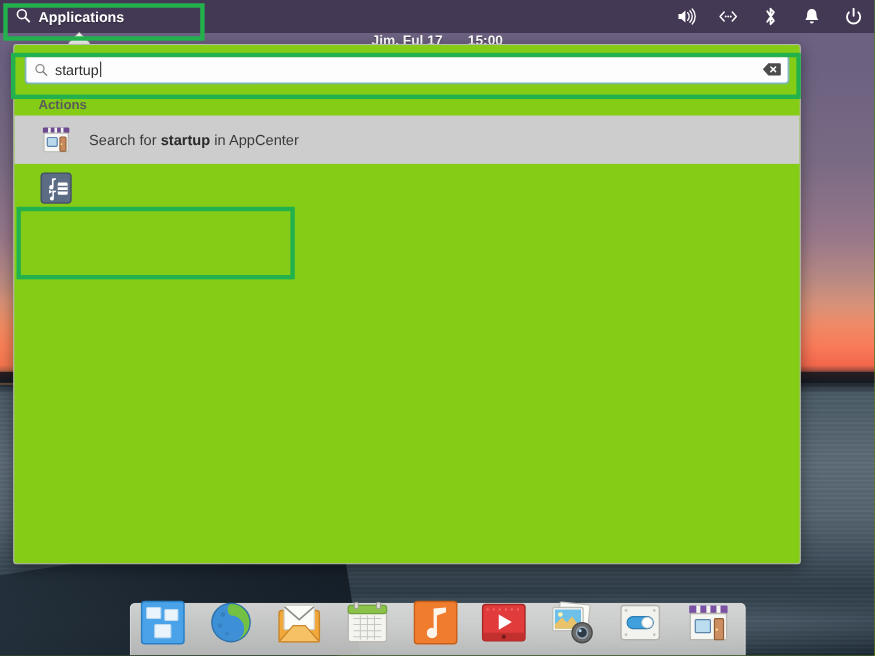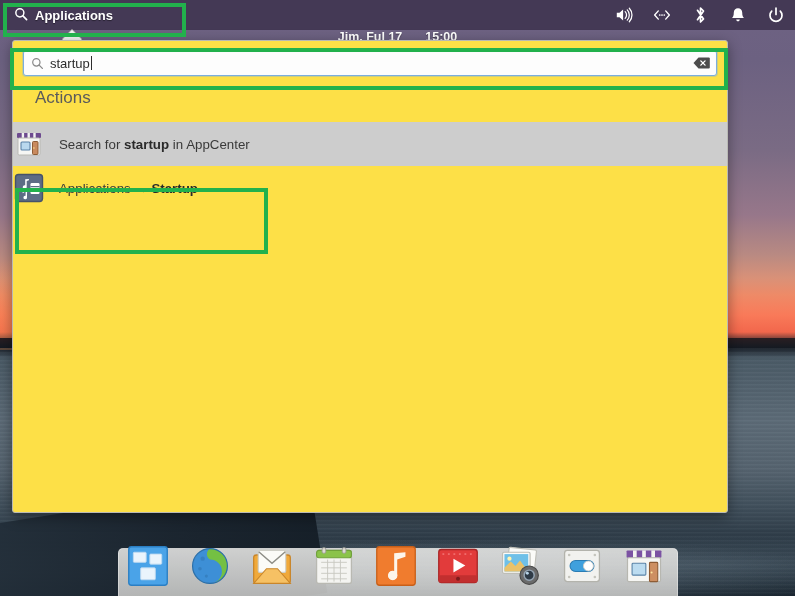--- a/index.html
+++ b/index.html
@@ -92,21 +92,21 @@
   #panel-indicators {
     position: absolute; right: 10px; top: 0; height: 30px;
     display: flex; align-items: center; gap: 20px;
   }
   #panel-indicators .ind { display: flex; align-items: center; justify-content: center; width: 18px; height: 18px; }
   #panel-indicators svg { display: block; }
 
   
   #slingshot {
     position: absolute; left: 12px; top: 40px; width: 716px; height: 473px;
-    background: #fde047;
+    background: #84cc16;
     border: 1px solid #b9b9b4;
     border-radius: 3px;
     box-shadow: 0 4px 14px rgba(0,0,0,.40);
     overflow: hidden;
   }
   #slingshot-tail {
     position: absolute; left: 62px; top: 30px;
     width: 0; height: 0;
     border-left: 10px solid transparent;
     border-right: 10px solid transparent;
@@ -132,26 +132,26 @@
     display: inline-block; width: 1px; height: 14px;
     background: #2d2d2d; margin-left: 1px;
     vertical-align: -3px;
   }
   #search-clear {
     position: absolute; right: 6px; top: 50%; transform: translateY(-50%);
     display: flex; align-items: center;
   }
 
   .section-header {
-    font-size: 17px; font-weight: normal; color: #5b5b5b;
-    padding: 4px 0 14px 22px;
+    font-size: 12px; font-weight: bold; color: #5b5b5b;
+    padding: 4px 0 3px 22px;
   }
   .result-row {
     display: flex; align-items: center; gap: 14px;
-    height: 44px; 
+    height: 44px; padding-left: 22px;
   }
   .result-row.selected { background: #cdcdcd; }
   .result-label { font-size: 13.3px; color: #3a3a3a; }
   .result-label b { font-weight: bold; color: #2a2a2a; }
   .icon-32 { width: 32px; height: 32px; flex: 0 0 32px; }
 
   
   .annot {
     position: absolute;
     border: 4px solid #22b14c;
@@ -295,21 +295,20 @@
           <path d="M9.6 17.4l3.2 1.9-3.2 1.9z"></path>
           <path d="M12.6 18.2v5.6a1.8 1.8 0 101.4 1.7v-5.3l2-.8v-1.1z"></path>
         </g>
         <rect x="17.5" y="11" width="9" height="11" rx="1.2" fill="#ffffff"></rect>
         <g stroke="#5d6c85" stroke-width="1.3">
           <line x1="17.5" y1="14.6" x2="26.5" y2="14.6"></line>
           <line x1="17.5" y1="18.4" x2="26.5" y2="18.4"></line>
         </g>
       </svg>
     </span>
-    <span class="result-label"><span>Applications</span>&nbsp;<span>→</span>&nbsp;<b>Startup</b></span>
   </div>
 
 </div>
 
 <div class="annot" id="annot-applications"></div>
 <div class="annot" id="annot-search"></div>
 <div class="annot" id="annot-settings"></div>
 
 <div id="dock"></div>
 <div id="dock-items">

